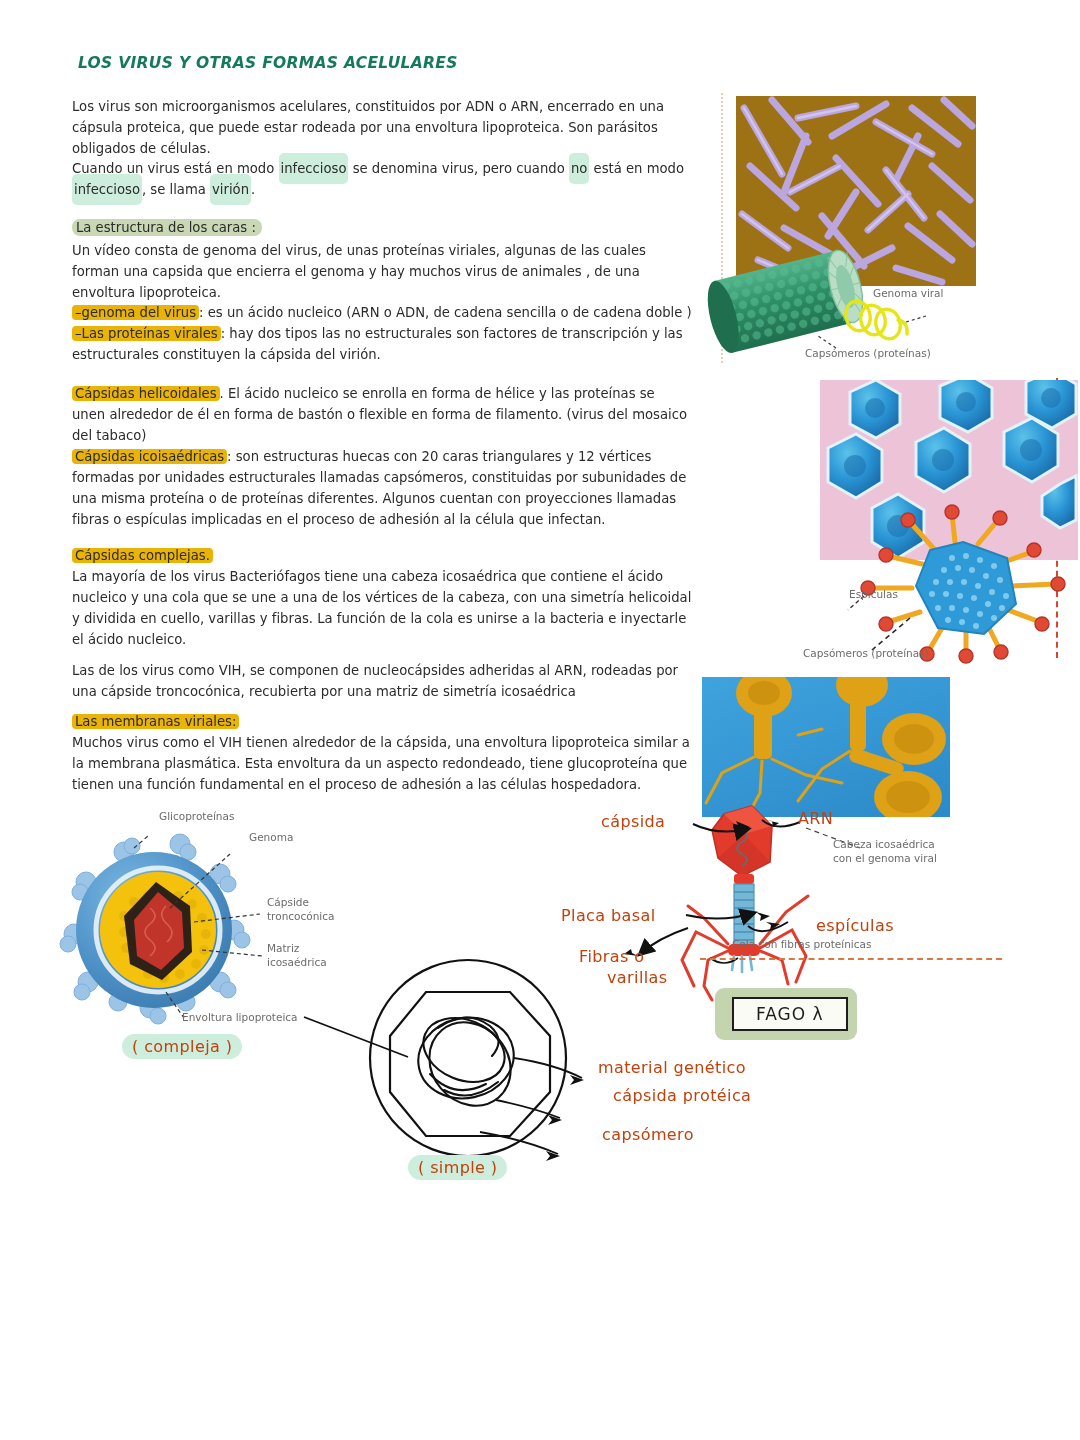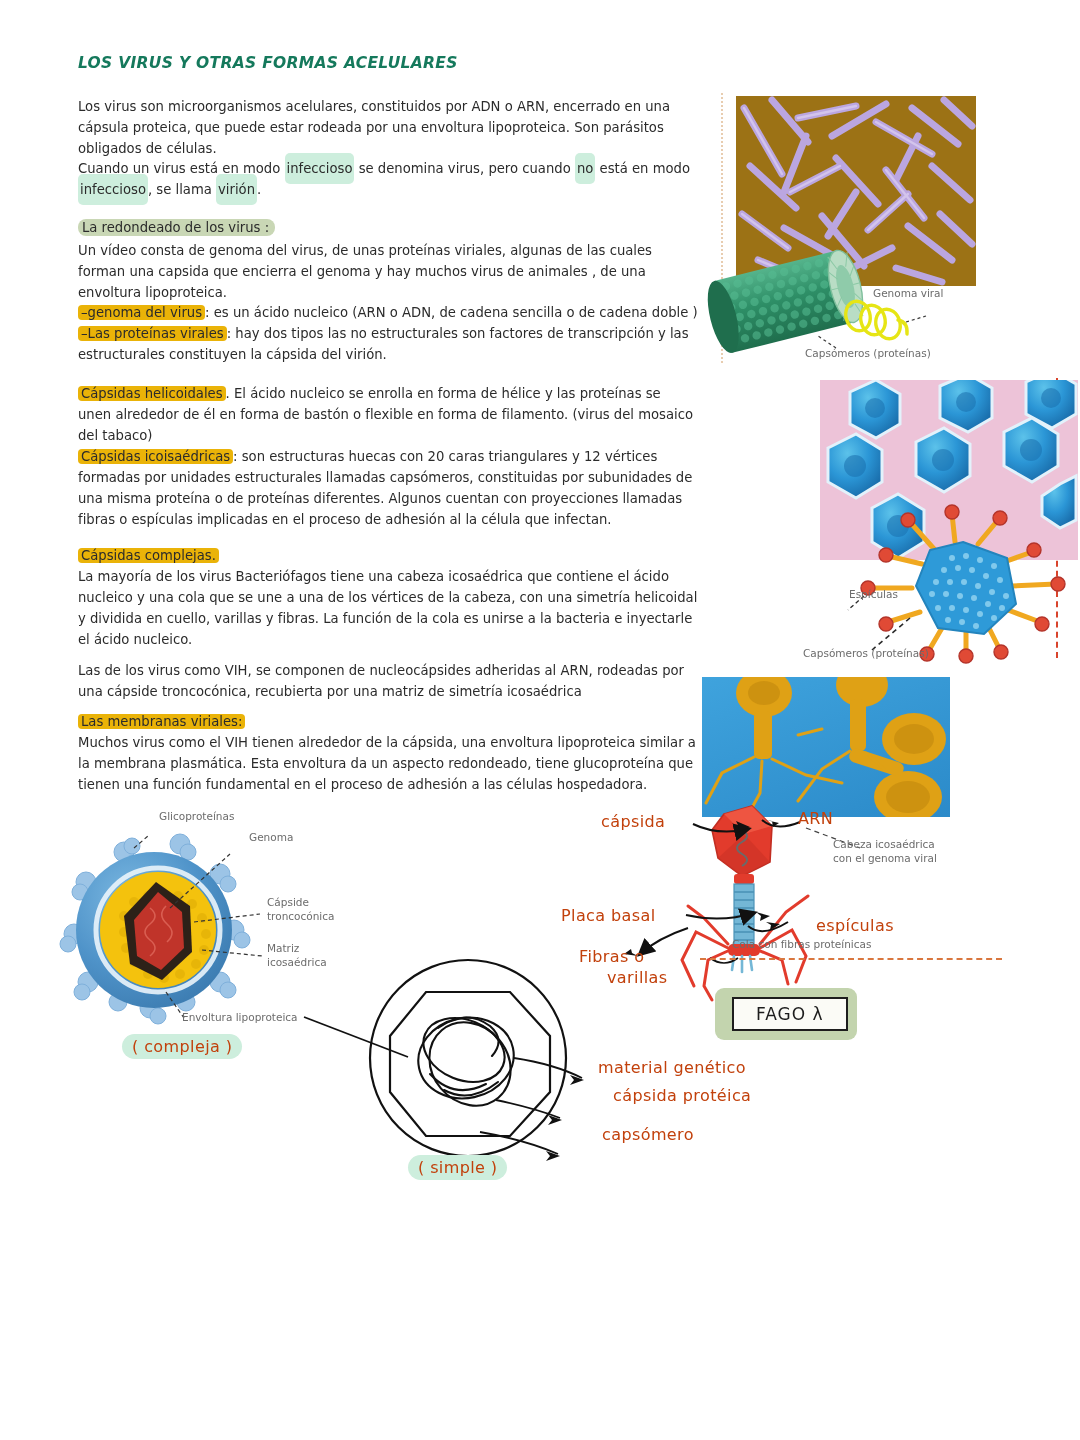--- a/index.html
+++ b/index.html
@@ -11,21 +11,21 @@
   .page{position:absolute;inset:0;background:#fff;}
 
   
   .title{
     position:absolute;left:78px;top:54px;
     font-family:"DejaVu Sans","Liberation Sans",sans-serif;
     font-weight:bold;font-style:italic;font-size:15.5px;
     letter-spacing:.3px;color:#15795c;
   }
   .p{margin:0 0 4px 0;}
-  .blk{position:absolute;left:78px;width:620px;font-size:13.2px;line-height:21px;}
+  .blk{position:absolute;left:72px;width:620px;font-size:13.2px;line-height:21px;}
   .hl{background:#cdeedd;border-radius:5px;padding:8px 2px;box-decoration-break:clone;-webkit-box-decoration-break:clone;}
   .hlsage{background:#c9d7b5;border-radius:8px;padding:1px 6px 1px 4px;box-decoration-break:clone;-webkit-box-decoration-break:clone;}
   .hlsage2{background:#eab308;border-radius:4px;padding:0 3px;box-decoration-break:clone;margin-top:20px;-webkit-box-decoration-break:clone;}
 
   
   .vdot{position:absolute;width:0;border-left:2px dotted #e8cdb0;}
   .vdash{position:absolute;width:0;border-left:2px dashed #d9442c;}
   .hdash{position:absolute;height:0;border-top:2px dashed #d9773f;}
 
   
@@ -64,21 +64,21 @@
 
   <div class="blk" style="top:96px;">
     <p class="p">Los virus son microorganismos acelulares, constituidos por ADN o ARN, encerrado en una cápsula proteica, que puede estar rodeada por una envoltura lipoproteica. Son parásitos obligados de células.</p>
   </div>
 
   <div class="blk" style="top:158px;">
     <span>Cuando un virus está en modo </span><span class="hl">infeccioso</span><span> se denomina virus, pero cuando </span><span class="hl">no</span><span> está en modo </span><span class="hl">infeccioso</span><span>, se llama </span><span class="hl">virión</span><span>.</span>
   </div>
 
   <div class="blk" style="top:217px;">
-    <span class="hlsage">La redondeado de los virus :</span>
+    <span class="hlsage">La estructura de los caras :</span>
   </div>
   <div class="blk" style="top:240px;">
     <p class="p">Un vídeo consta de genoma del virus, de unas proteínas viriales, algunas de las cuales forman una capsida que encierra el genoma y hay muchos virus de animales , de una envoltura lipoproteica.</p>
   </div>
 
   <div class="blk" style="top:302px;">
     <span class="hlsage2">–genoma del virus</span><span>: es un ácido nucleico (ARN o ADN, de cadena sencilla o de cadena doble )</span>
   </div>
   <div class="blk" style="top:323px;">
     <span class="hlsage2">–Las proteínas virales</span><span>: hay dos tipos las no estructurales son factores de transcripción y las estructurales constituyen la cápsida del virión.</span>

